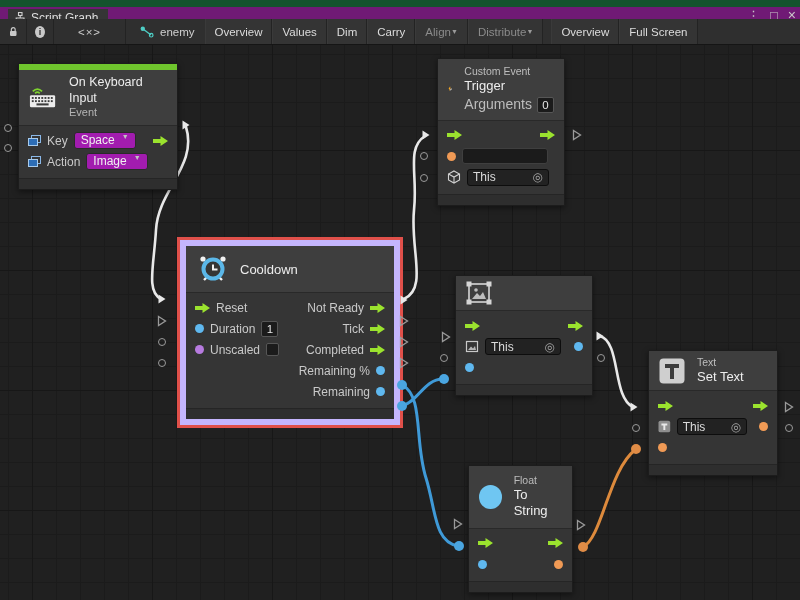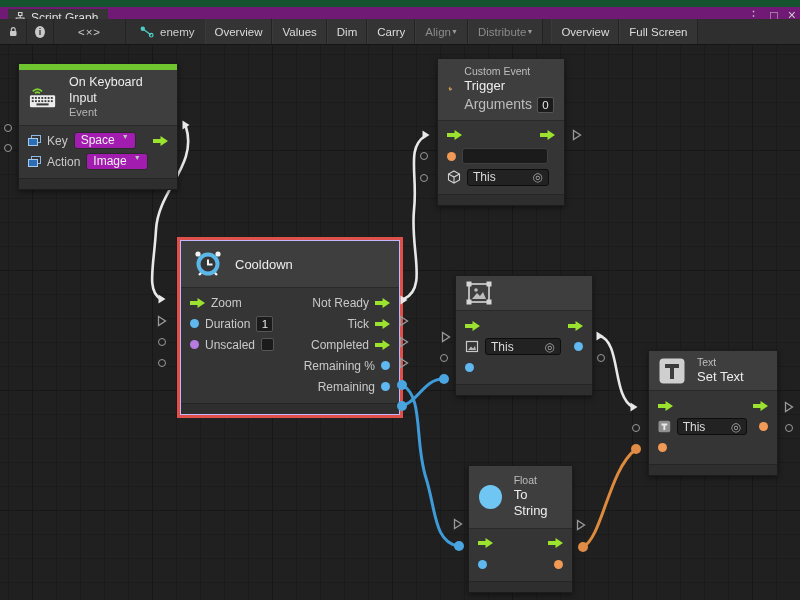--- a/index.html
+++ b/index.html
@@ -86,21 +86,21 @@
     color:#e6e6e6; font-size:11.5px; min-width:17px; height:16px;
     display:inline-flex; align-items:center; justify-content:center; padding:0 3px; }
   .text-field { background:#1b1b1b; border:1px solid #3f3f3f; border-radius:3px;
     height:16px; width:86px; }
   .this-field { background:#222222; border:1px solid #0d0d0d; border-radius:3px;
     color:#dcdcdc; font-size:12px; height:17px; width:82px; padding:0 5px;
     display:inline-flex; align-items:center; justify-content:space-between; }
   .target-glyph { color:#a9a9a9; font-size:12px; }
   .checkbox { width:13px; height:13px; background:#1b1b1b; border:1px solid #565656; border-radius:2px; }
 
-  .selected { border:1px solid #c4b5fd; box-shadow:0 0 0 3px #e0504a; }
+  .selected { border:6px solid #c4b5fd; box-shadow:0 0 0 3px #e0504a; }
   .event-strip { height:6px; background:#6fc52d; }
 
   
   .oport { position:absolute; transform:translate(-50%,-50%); z-index:3;
     display:flex; align-items:center; justify-content:center; }
   .pc { width:8px; height:8px; border:1.3px solid #9a9a9a; border-radius:50%; display:block; }
   .tri path { stroke-width:1.3; }
   .tri-h path { fill:none; stroke:#9a9a9a; }
   .tri-f path { fill:#e8e8e8; stroke:none; }
   .pdot { width:10px; height:10px; border-radius:50%; display:block; }
@@ -297,21 +297,21 @@
       <circle cx="15" cy="15" r="9.5" fill="#353535" stroke="#5bb7e8" stroke-width="4"></circle>
       <path d="M15 10.5 V15.5 H19.5" fill="none" stroke="#f2f2f2" stroke-width="2"></path>
     </svg>
     <span class="title">Cooldown</span>
   </div>
   <div class="node-body">
     <div class="row">
       <svg class="garrow" width="15" height="10" viewBox="0 0 15 10">
           <path d="M0 3 h7.5 V0 L15 5 L7.5 10 V7 H0 Z"></path>
         </svg>
-      <span>Zoom</span>
+      <span>Reset</span>
       <span class="spacer"></span>
       <span>Not Ready</span>
       <svg class="garrow" width="15" height="10" viewBox="0 0 15 10">
           <path d="M0 3 h7.5 V0 L15 5 L7.5 10 V7 H0 Z"></path>
         </svg>
     </div>
     <div class="row">
       <span class="vdot blue"></span>
       <span>Duration</span>
       <span class="mini-field">1</span>

